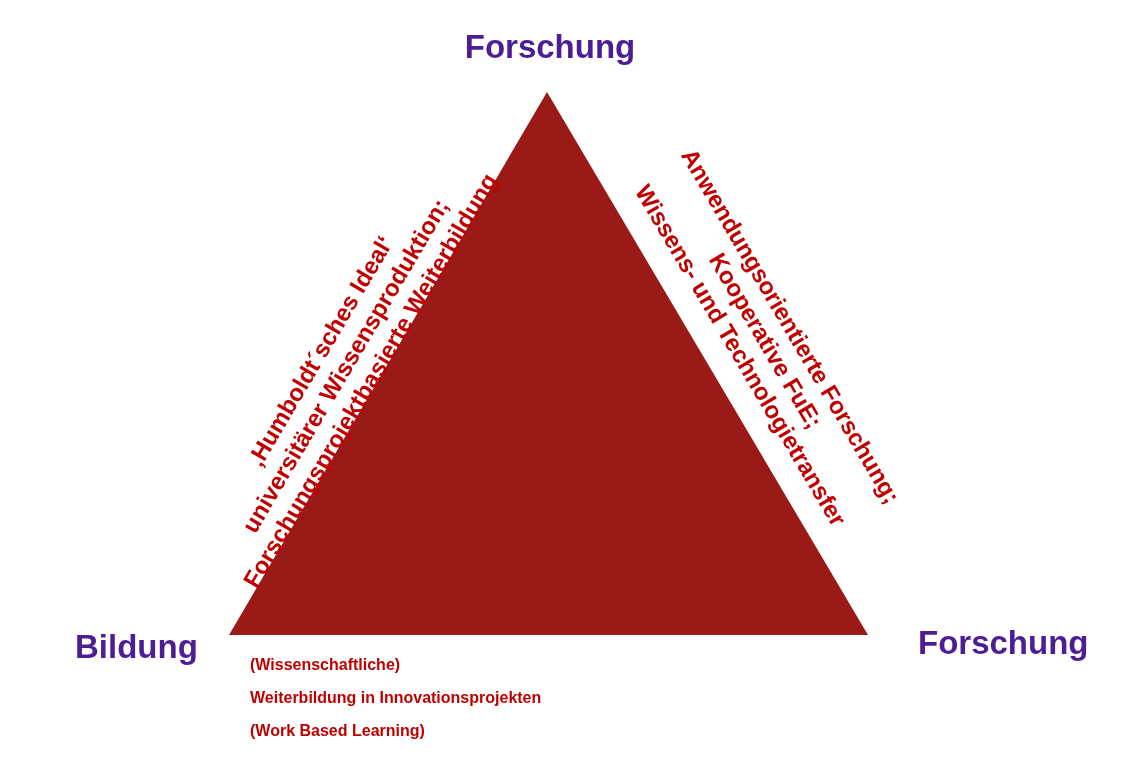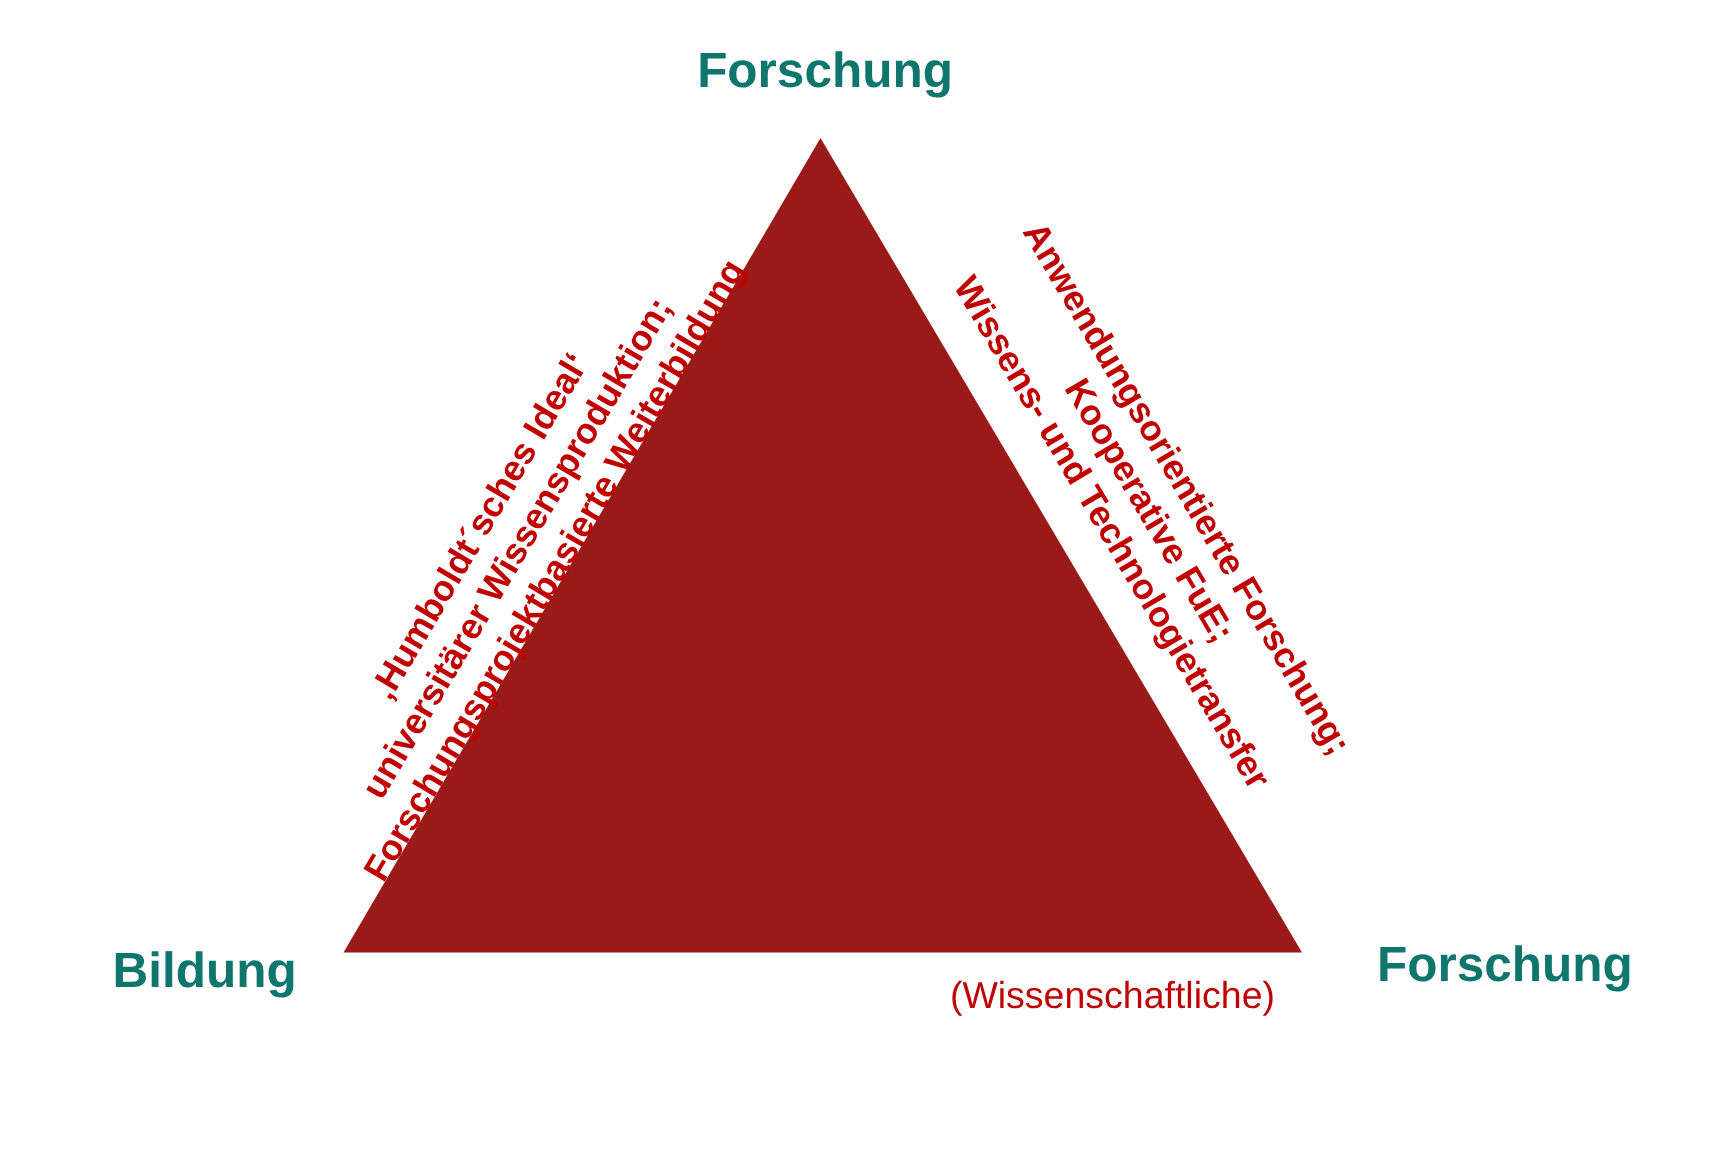--- a/index.html
+++ b/index.html
@@ -1,28 +1,28 @@
 <!DOCTYPE html>
 <html><head>
 <meta charset="utf-8">
 <style>
   html, body { margin:0; padding:0; background:#ffffff; }
   body { width:1140px; height:783px; position:relative; overflow:hidden;
          font-family:"Liberation Sans", "DejaVu Sans", sans-serif; }
-  .corner { position:absolute; font-weight:bold; font-size:33px; color:#0f766e; white-space:nowrap; }
+  .corner { position:absolute; font-weight:bold; font-size:33px; color:#4c1d95; white-space:nowrap; }
   #lbl-top { left:440px; top:28px; width:220px; text-align:center; }
   #lbl-left { left:30px; top:628px;margin-left:45px; }
   #lbl-right { left:918px; top:624px; }
   svg.tri { position:absolute; left:0; top:0; }
   .side { position:absolute; color:#c00000; font-weight:bold; font-size:24px; line-height:29px;
           text-align:center; white-space:nowrap; transform-origin:center center; }
   #side-left { width:520px; left:85px; top:322px; transform:rotate(-59.5deg); }
   #side-right { width:520px; left:506px; top:297px; transform:rotate(59.5deg); }
-  #side-bottom { position:absolute; left:250px; top:648px; width:600px; text-align:right;
-          color:#c00000; font-weight:normal; font-size:25px; line-height:33px; }
+  #side-bottom { position:absolute; left:250px; top:648px; width:600px; text-align:left;
+          color:#c00000; font-weight:bold; font-size:16px; line-height:33px; }
   .line { display:block; }
 </style>
 </head>
 <body>
 
 <svg class="tri" width="1140" height="783">
   <polygon points="547,92 229,635 868,635" fill="#9a1a17"></polygon>
 </svg>
 
 <div class="corner" id="lbl-top">Forschung</div>
@@ -36,13 +36,15 @@
 </div>
 
 <div class="side" id="side-right">
   <span class="line">Anwendungsorientierte Forschung;</span>
   <span class="line">Kooperative FuE;</span>
   <span class="line">Wissens- und Technologietransfer</span>
 </div>
 
 <div id="side-bottom">
   <span class="line">(Wissenschaftliche)</span>
+  <span class="line">Weiterbildung in Innovationsprojekten</span>
+  <span class="line">(Work Based Learning)</span>
 </div>
 
 </body></html>

